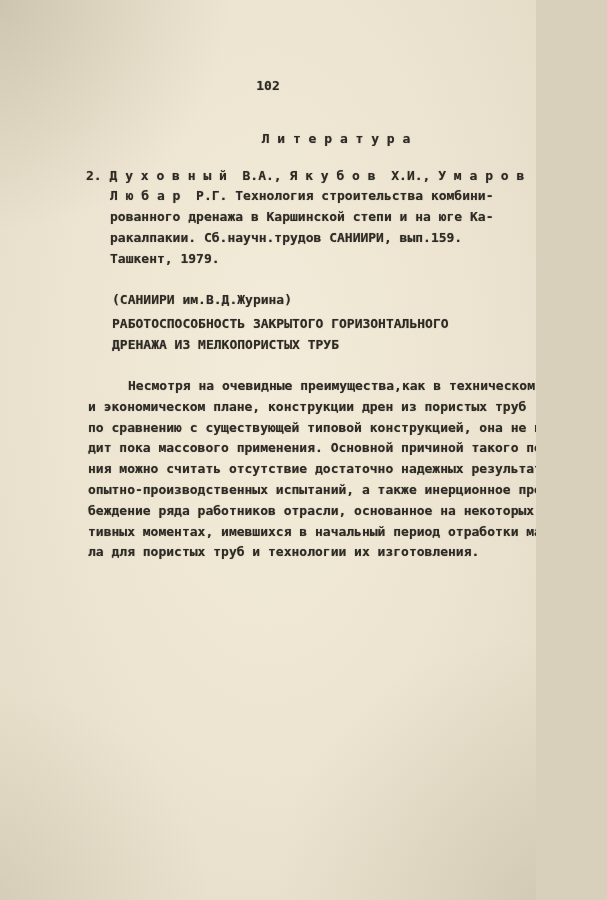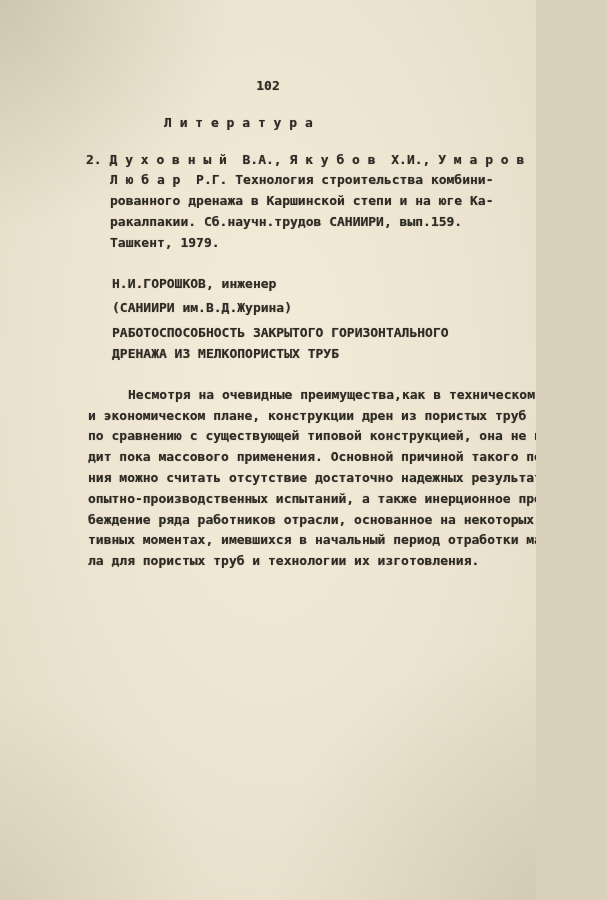--- a/index.html
+++ b/index.html
@@ -27,23 +27,23 @@
     text-shadow: 0 0 1px rgba(46,42,36,0.5);
   }
   .page-number {
     text-align: center;
   }
   .content {
     margin-left: 72px;
     margin-right: 28px;
   }
   .lit-heading {
-    text-align: left;
+    text-align: center;
     margin-left: 92px;
-    margin-top: 16px;
+    margin-top: 32px;
     white-space: pre;
   }
   .references {
     margin-top: 16px;
     padding-left: 14px;
   }
   .reference {
     white-space: pre;
     padding-left: 24px;
     text-indent: -24px;
@@ -86,21 +86,20 @@
 
     <div class="references">
       <div class="reference">2. Д у х о в н ы й  В.А., Я к у б о в  Х.И., У м а р о в  П.Д.,
 Л ю б а р  Р.Г. Технология строительства комбини-
 рованного дренажа в Каршинской степи и на юге Ка-
 ракалпакии. Сб.научн.трудов САНИИРИ, вып.159.
 Ташкент, 1979.</div>
     </div>
 
     <div class="author-block">
-      <div class="author">Н.И.ГОРОШКОВ, инженер</div>
       <div class="affiliation">(САНИИРИ им.В.Д.Журина)</div>
     </div>
 
     <div class="article-title">РАБОТОСПОСОБНОСТЬ ЗАКРЫТОГО ГОРИЗОНТАЛЬНОГО
 ДРЕНАЖА ИЗ МЕЛКОПОРИСТЫХ ТРУБ</div>
 
     <div class="body-text">
       <div class="paragraph">Несмотря на очевидные преимущества,как в техническом, так
 и экономическом плане, конструкции дрен из пористых труб
 по сравнению с существующей типовой конструкцией, она не нахо-

